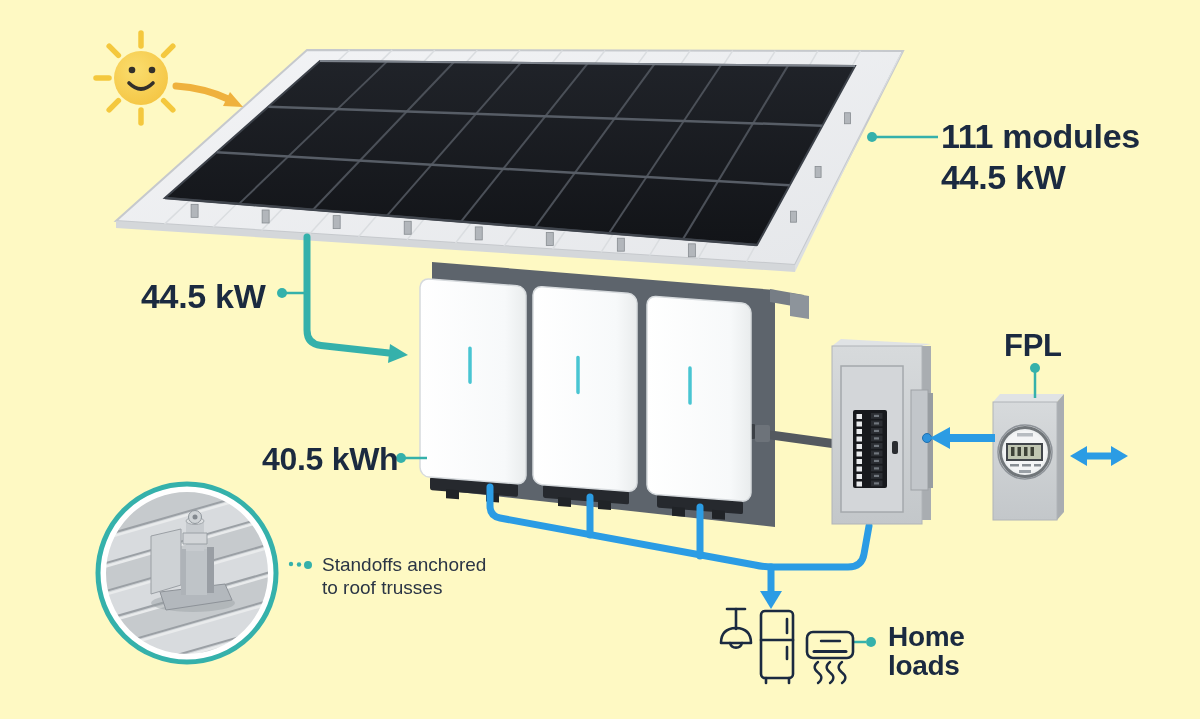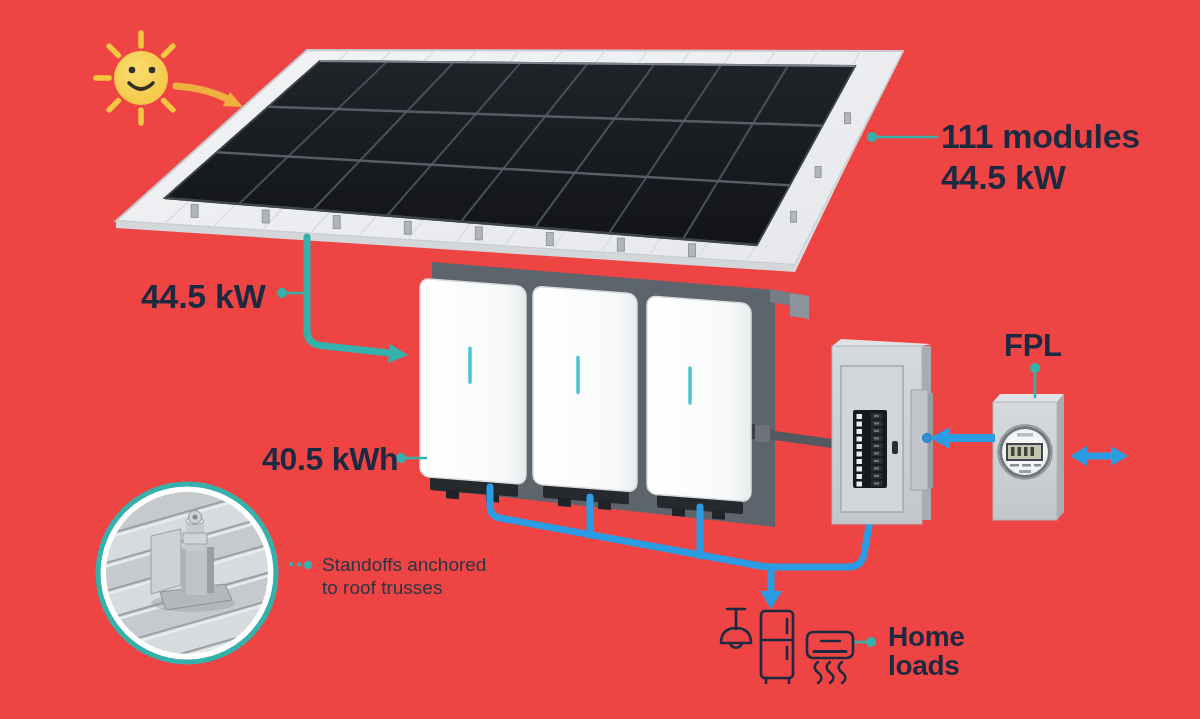--- a/index.html
+++ b/index.html
@@ -1,21 +1,21 @@
 <!DOCTYPE html>
 <html style="--teal: #35b1ab; --blue: #2b9ce4; --navy: #1b2a40; --sun_yellow: #f7ca45; --arrow_orange: #efb13d;"><head>
 <meta charset="utf-8">
 <style>
   :root{
     --teal:#35b1ab; --blue:#2b9ce4; --navy:#1b2a40;
     --sun_yellow:#f7ca45; --arrow_orange:#efb13d;
   }
   html,body{margin:0;padding:0;background:#ffffff;}
   .stage{
-    position:relative;width:1200px;height:719px;overflow:hidden;background:#ef4444;
+    position:relative;width:1200px;height:719px;overflow:hidden;background:#fef9c3;
     font-family:"Liberation Sans", sans-serif;
   }
   .stage svg{position:absolute;left:0;top:0;}
   .label{position:absolute;color:var(--navy);font-weight:700;letter-spacing:-0.3px;
          white-space:nowrap;line-height:1.18;}
   .lbl-modules{left:941px;top:116px;font-size:34px;line-height:41px;}
   .lbl-pv{left:141px;top:276px;font-size:34px;}
   .lbl-storage{left:262px;top:441px;font-size:32px;}
   .lbl-fpl{left:1004px;top:328px;font-size:31px;text-align:right;}
   .lbl-home{left:888px;top:622px;font-size:28px;line-height:29px;white-space:normal;width:84px;}

